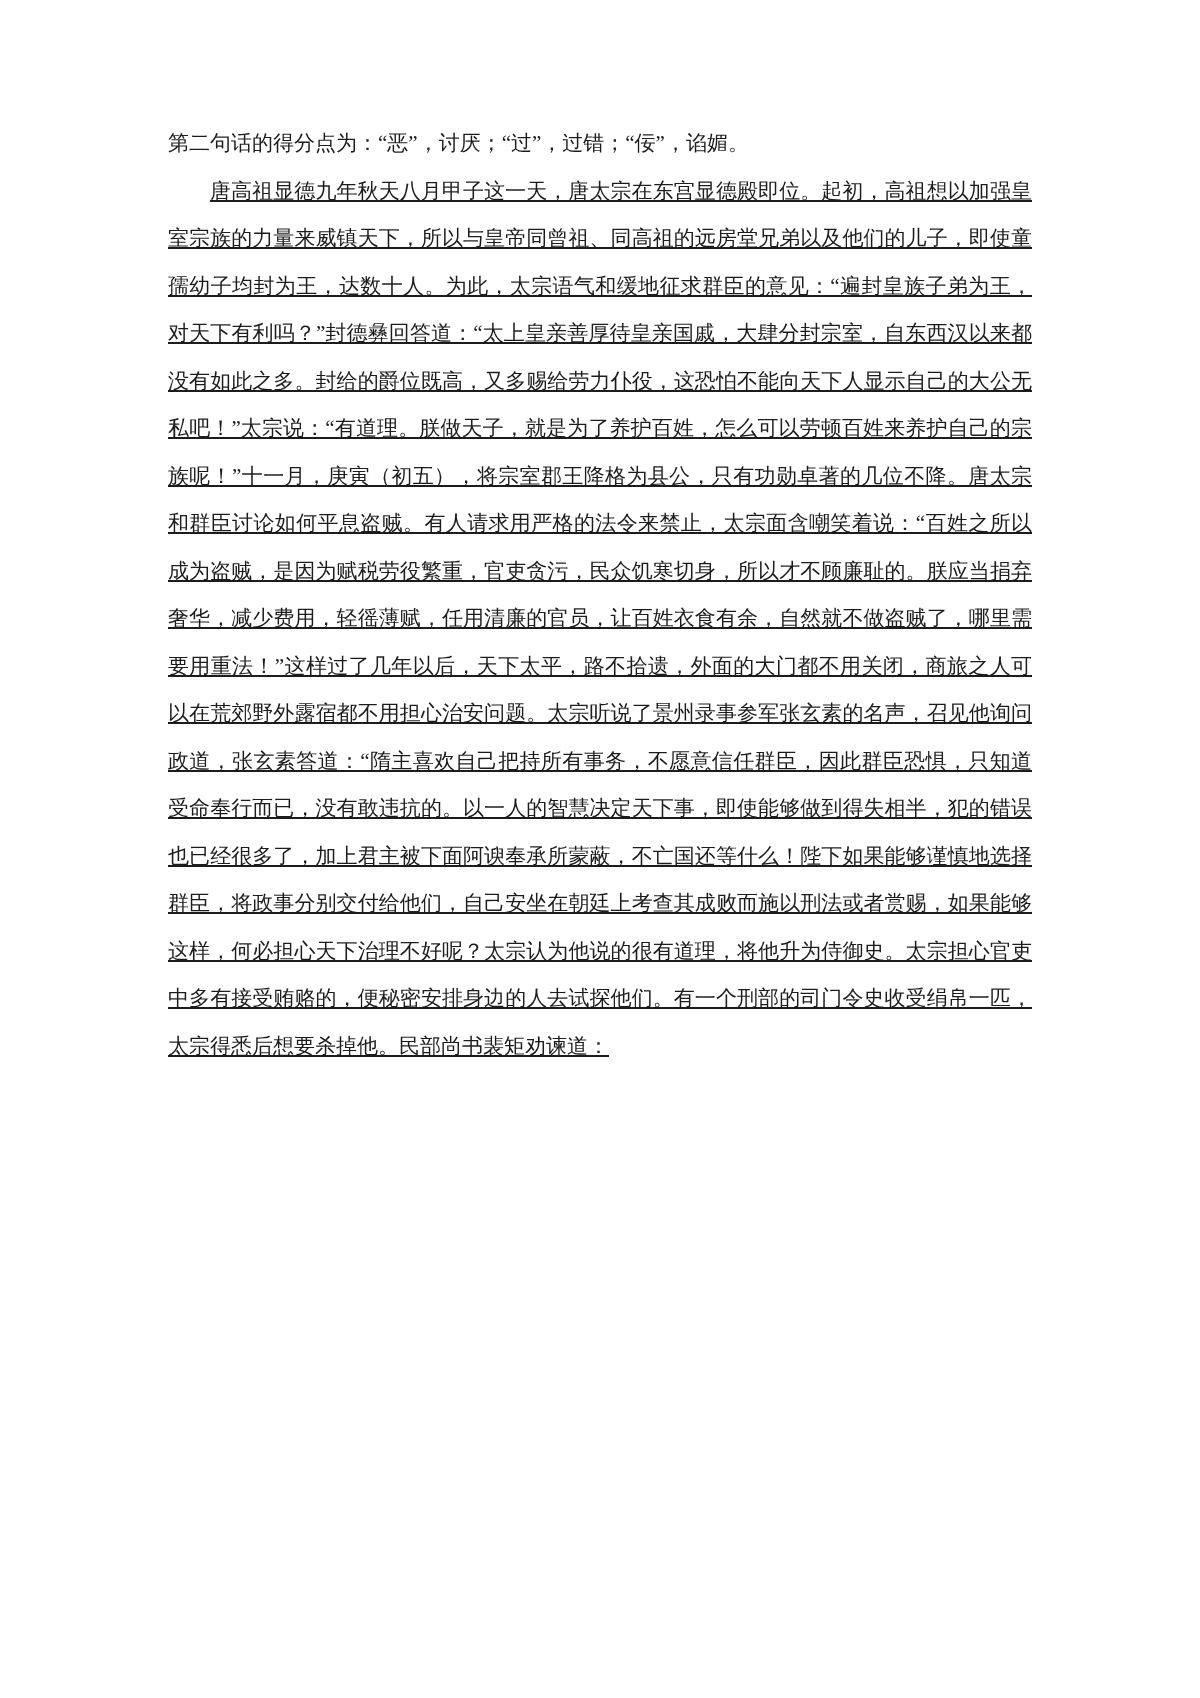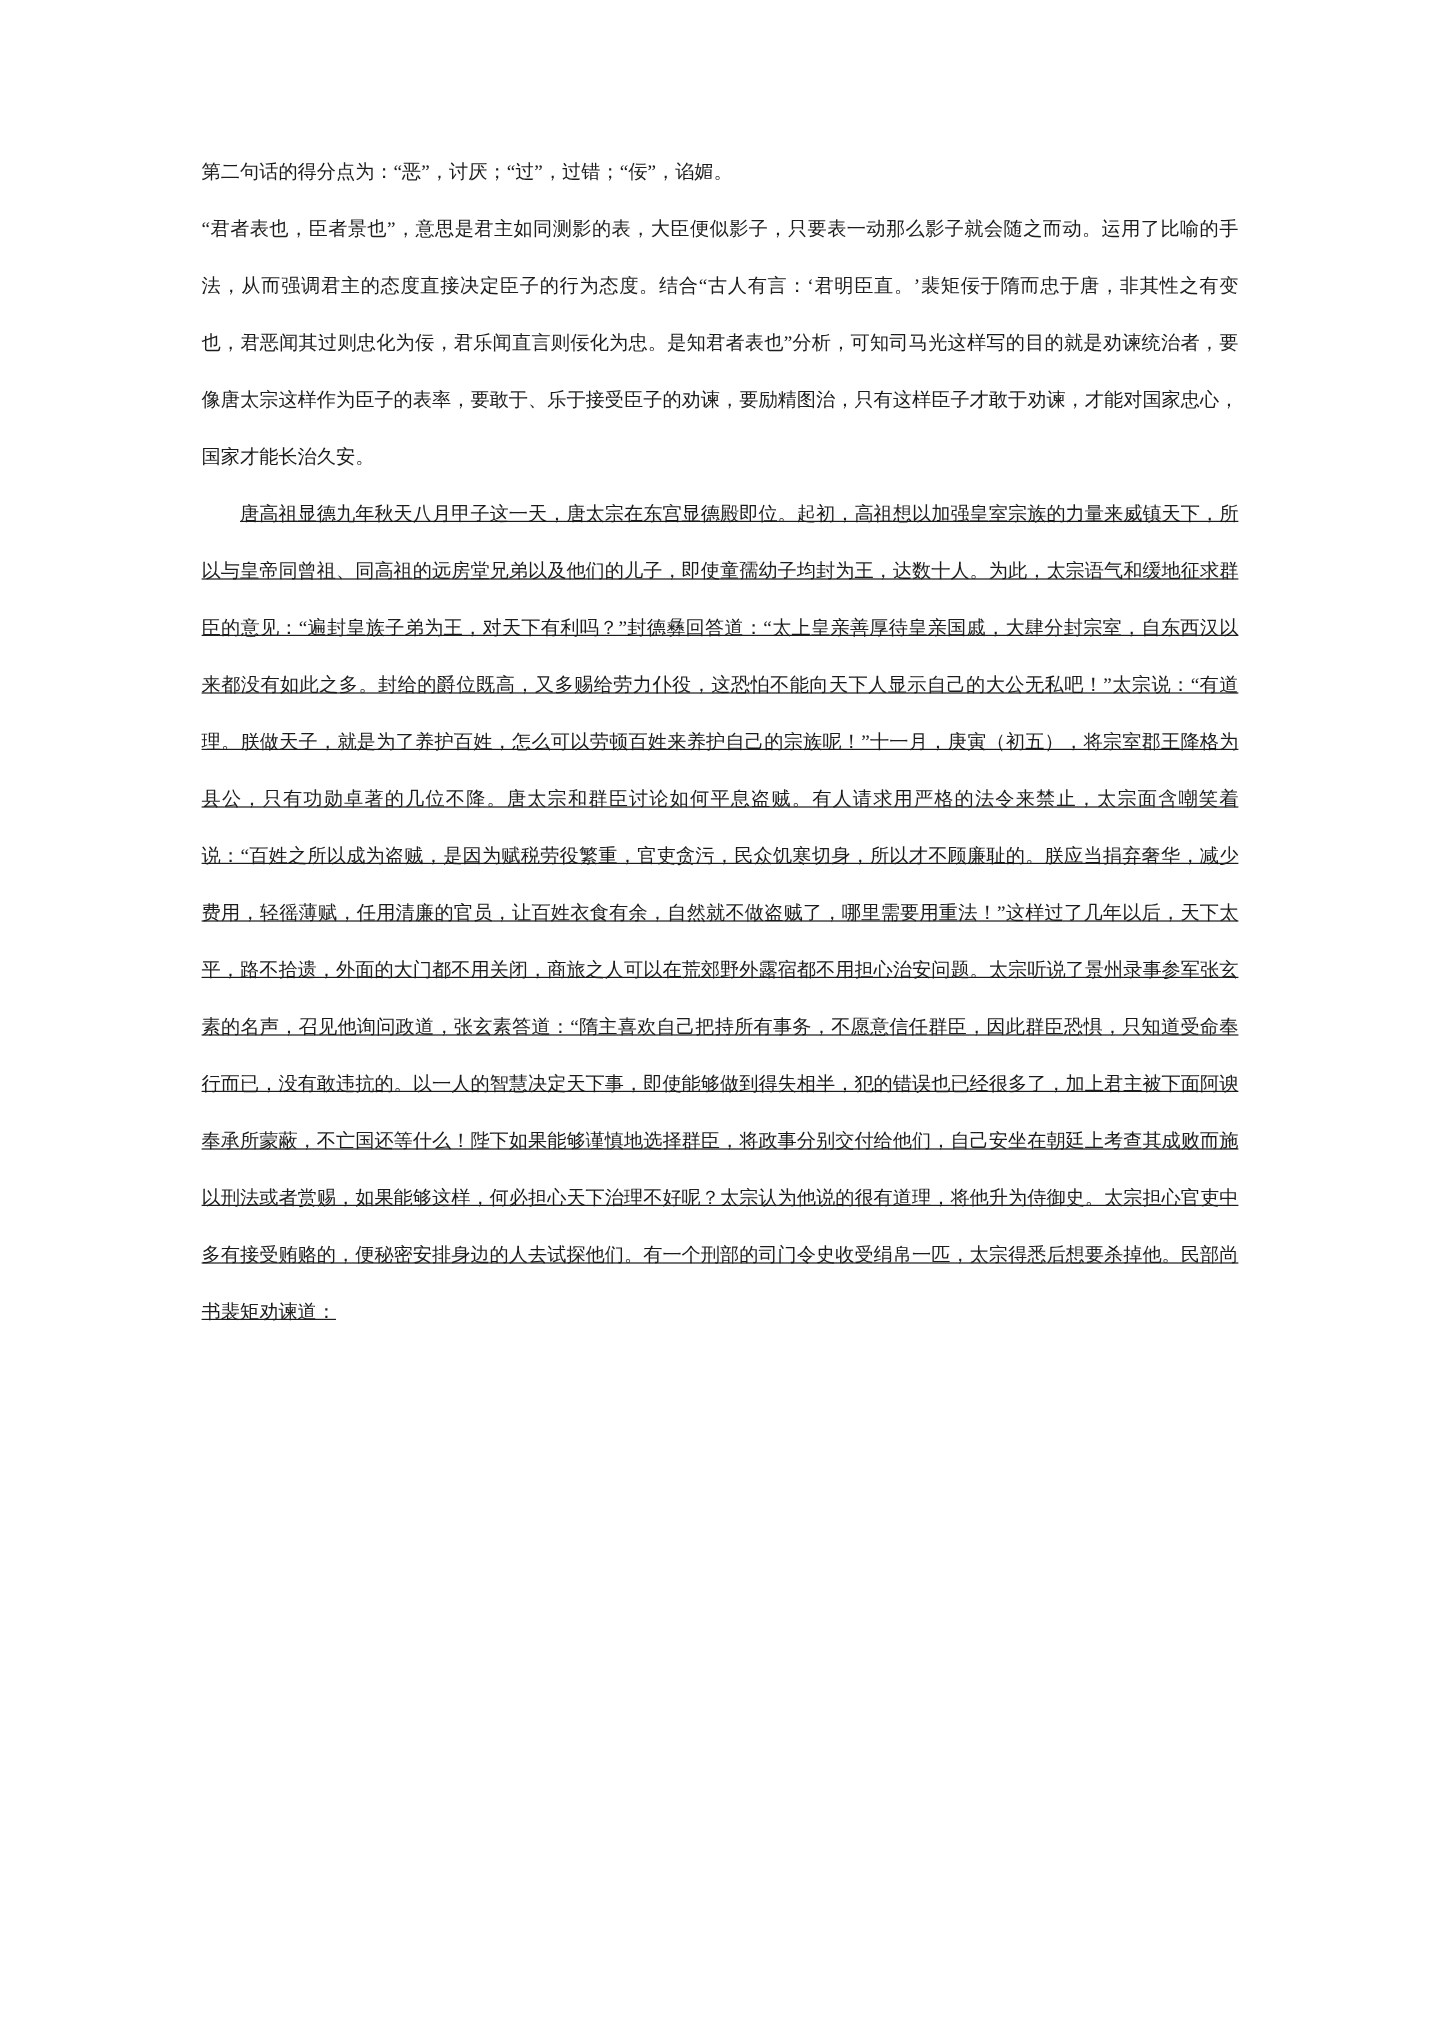--- a/index.html
+++ b/index.html
@@ -14,21 +14,21 @@
     box-sizing: border-box;
     padding: 120px 168px 0 168px;
     background: #ffffff;
     color: #1c1c1c;
     font-family: "Liberation Serif", "DejaVu Serif", serif;
     overflow: hidden;
   }
   .doc-page p, .doc-page h2 {
     margin: 0;
     padding: 0;
-    font-size: 16px;
+    font-size: 21px;
     line-height: 47.5px;
     font-weight: normal;
     text-align: justify;
     text-align-last: left;
     word-break: break-all;
   }
   .heading-block {
     margin-top: 22px;
     margin-bottom: 16px;
   }
@@ -39,18 +39,17 @@
 </style>
 </head>
 <body>
 
 <div class="doc-page">
 
   <p>第二句话的得分点为：“恶”，讨厌；“过”，过错；“佞”，谄媚。</p>
 
 
 
-  <p>“君者表也，臣者景也”，意思是君主如同测影的表，大臣便似影子，只要表一动那么影子就会随之而动。运用了比喻的手法，从而强调君主的态度直接决定臣子的行为态度。结合“古人有言：‘君明臣直。’裴矩佞于隋而忠于唐，非其性之有变也，君恶闻其过则忠化为佞，君乐闻直言则佞化为忠。是知君者表也”分析，可知司马光这样写的目的就是劝谏统治者，要像唐太宗这样作为臣子的表率，要敢于、乐于接受臣子的劝谏，要励精图治，只有这样臣子才敢于劝谏，才能对国家忠心，国家才能长治久安。</p>
 
 
   <p class="translation-body">唐高祖显德九年秋天八月甲子这一天，唐太宗在东宫显德殿即位。起初，高祖想以加强皇室宗族的力量来威镇天下，所以与皇帝同曾祖、同高祖的远房堂兄弟以及他们的儿子，即使童孺幼子均封为王，达数十人。为此，太宗语气和缓地征求群臣的意见：“遍封皇族子弟为王，对天下有利吗？”封德彝回答道：“太上皇亲善厚待皇亲国戚，大肆分封宗室，自东西汉以来都没有如此之多。封给的爵位既高，又多赐给劳力仆役，这恐怕不能向天下人显示自己的大公无私吧！”太宗说：“有道理。朕做天子，就是为了养护百姓，怎么可以劳顿百姓来养护自己的宗族呢！”十一月，庚寅（初五），将宗室郡王降格为县公，只有功勋卓著的几位不降。唐太宗和群臣讨论如何平息盗贼。有人请求用严格的法令来禁止，太宗面含嘲笑着说：“百姓之所以成为盗贼，是因为赋税劳役繁重，官吏贪污，民众饥寒切身，所以才不顾廉耻的。朕应当捐弃奢华，减少费用，轻徭薄赋，任用清廉的官员，让百姓衣食有余，自然就不做盗贼了，哪里需要用重法！”这样过了几年以后，天下太平，路不拾遗，外面的大门都不用关闭，商旅之人可以在荒郊野外露宿都不用担心治安问题。太宗听说了景州录事参军张玄素的名声，召见他询问政道，张玄素答道：“隋主喜欢自己把持所有事务，不愿意信任群臣，因此群臣恐惧，只知道受命奉行而已，没有敢违抗的。以一人的智慧决定天下事，即使能够做到得失相半，犯的错误也已经很多了，加上君主被下面阿谀奉承所蒙蔽，不亡国还等什么！陛下如果能够谨慎地选择群臣，将政事分别交付给他们，自己安坐在朝廷上考查其成败而施以刑法或者赏赐，如果能够这样，何必担心天下治理不好呢？太宗认为他说的很有道理，将他升为侍御史。太宗担心官吏中多有接受贿赂的，便秘密安排身边的人去试探他们。有一个刑部的司门令史收受绢帛一匹，太宗得悉后想要杀掉他。民部尚书裴矩劝谏道：</p>
 
 </div>
 
 </body></html>

